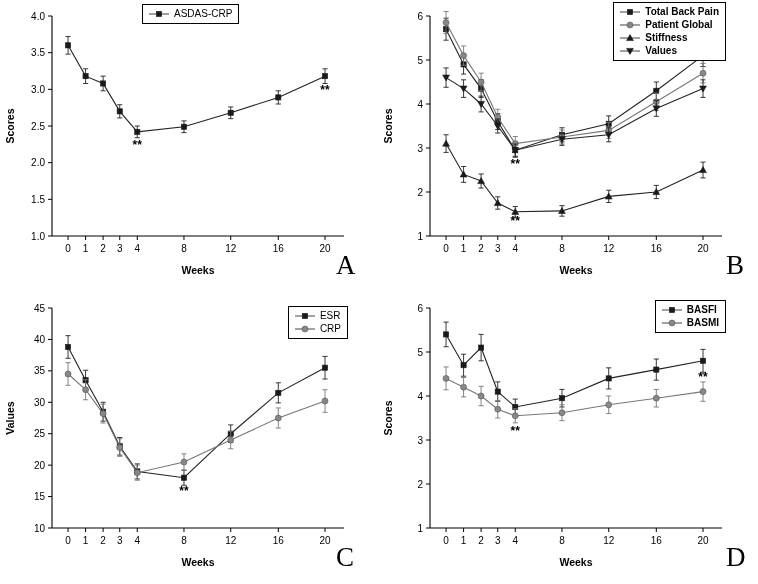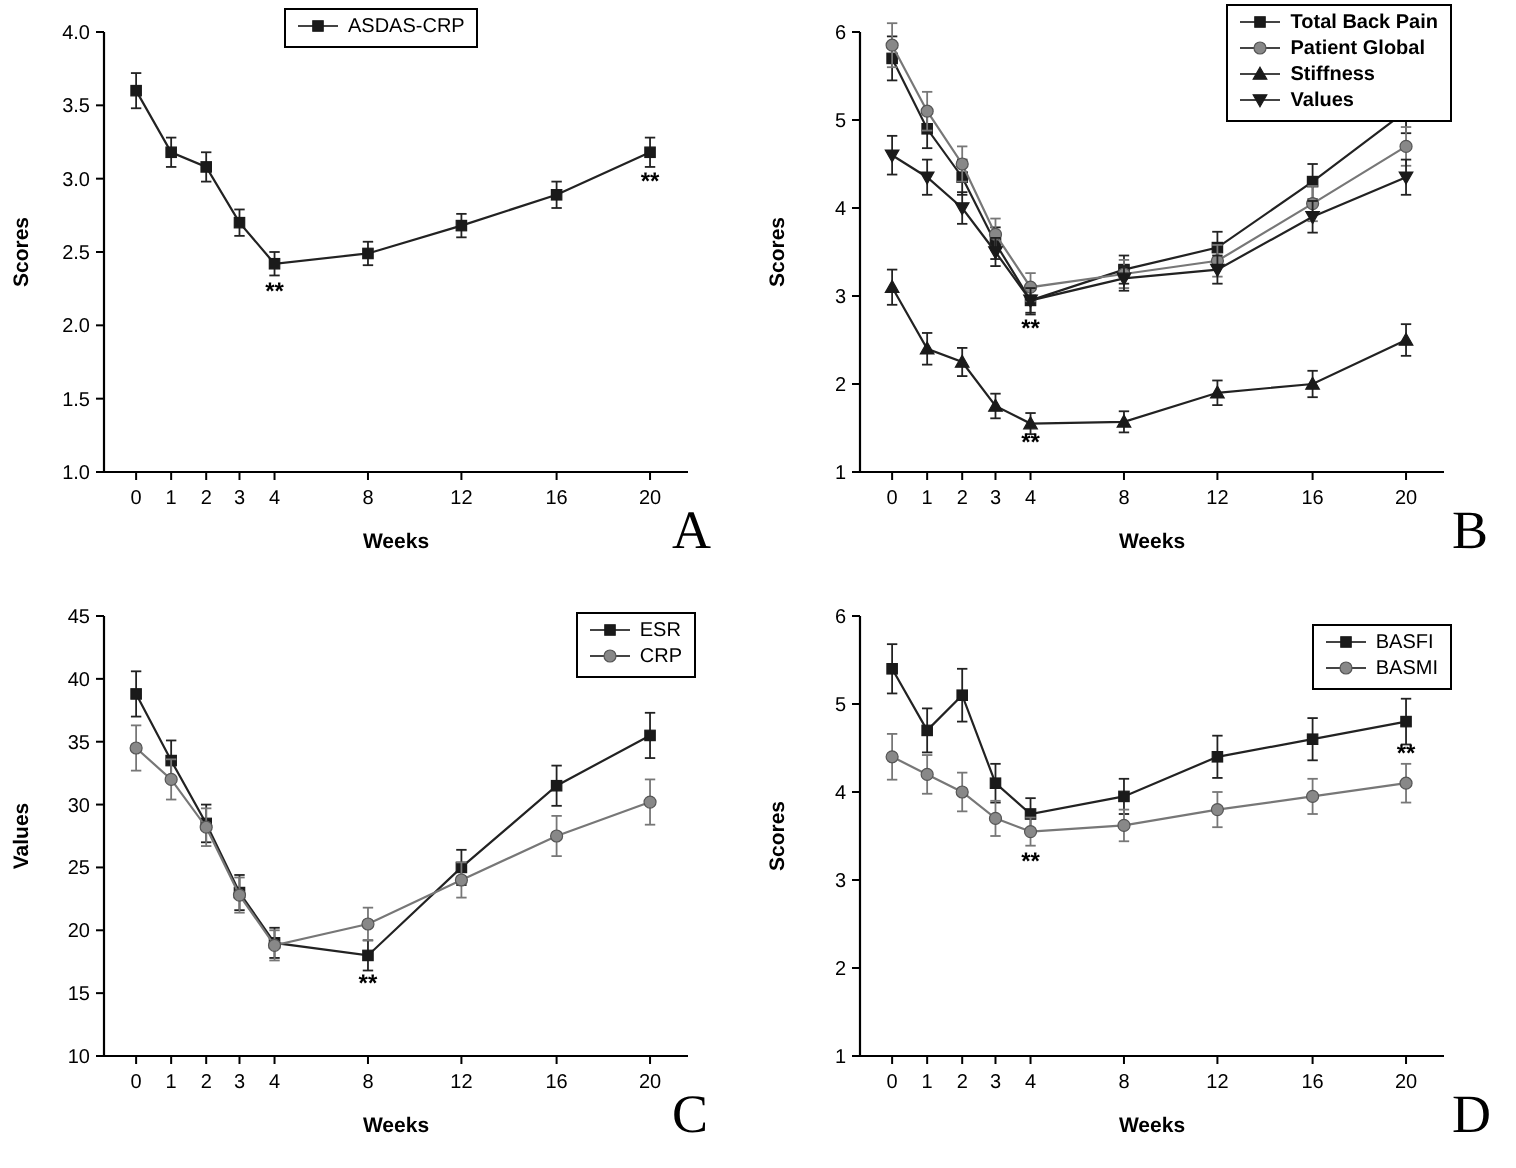--- a/index.html
+++ b/index.html
@@ -732,21 +732,21 @@
         <circle cx="103.1" cy="104" r="3" fill="#888888" stroke="#555555" stroke-width="0.6"></circle>
         <circle cx="119.744" cy="117.19999999999999" r="3" fill="#888888" stroke="#555555" stroke-width="0.6"></circle>
         <circle cx="137.264" cy="123.8" r="3" fill="#888888" stroke="#555555" stroke-width="0.6"></circle>
         <circle cx="183.984" cy="120.72" r="3" fill="#888888" stroke="#555555" stroke-width="0.6"></circle>
         <circle cx="230.704" cy="112.80000000000001" r="3" fill="#888888" stroke="#555555" stroke-width="0.6"></circle>
         <circle cx="278.3" cy="106.19999999999999" r="3" fill="#888888" stroke="#555555" stroke-width="0.6"></circle>
         <circle cx="325.02000000000004" cy="99.60000000000002" r="3" fill="#888888" stroke="#555555" stroke-width="0.6"></circle>
         <text x="137.264" y="142.71999999999997" text-anchor="middle" font-size="12" font-weight="bold" font-family="Liberation Sans, sans-serif" fill="#000">**</text>
         <text x="325.02000000000004" y="88.60000000000002" text-anchor="middle" font-size="12" font-weight="bold" font-family="Liberation Sans, sans-serif" fill="#000">**</text>
       </svg>
-      <div class="legend-box" style="right: 12px; top: 20px;">
+      <div class="legend-box" style="right: 12px; top: 8px; font-weight: bold;">
         <div class="legend-row">
           <span class="legend-sym"><svg width="22" height="10">
               <line x1="1" y1="5" x2="21" y2="5" stroke="#444" stroke-width="1"></line>
               <rect x="8.4" y="2.4" width="5.2" height="5.2" fill="#1a1a1a" stroke="#1a1a1a" stroke-width="0.6"></rect>
             </svg></span>
           <span class="legend-label">BASFI</span>
         </div>
         <div class="legend-row">
           <span class="legend-sym"><svg width="22" height="10">
               <line x1="1" y1="5" x2="21" y2="5" stroke="#444" stroke-width="1"></line>

